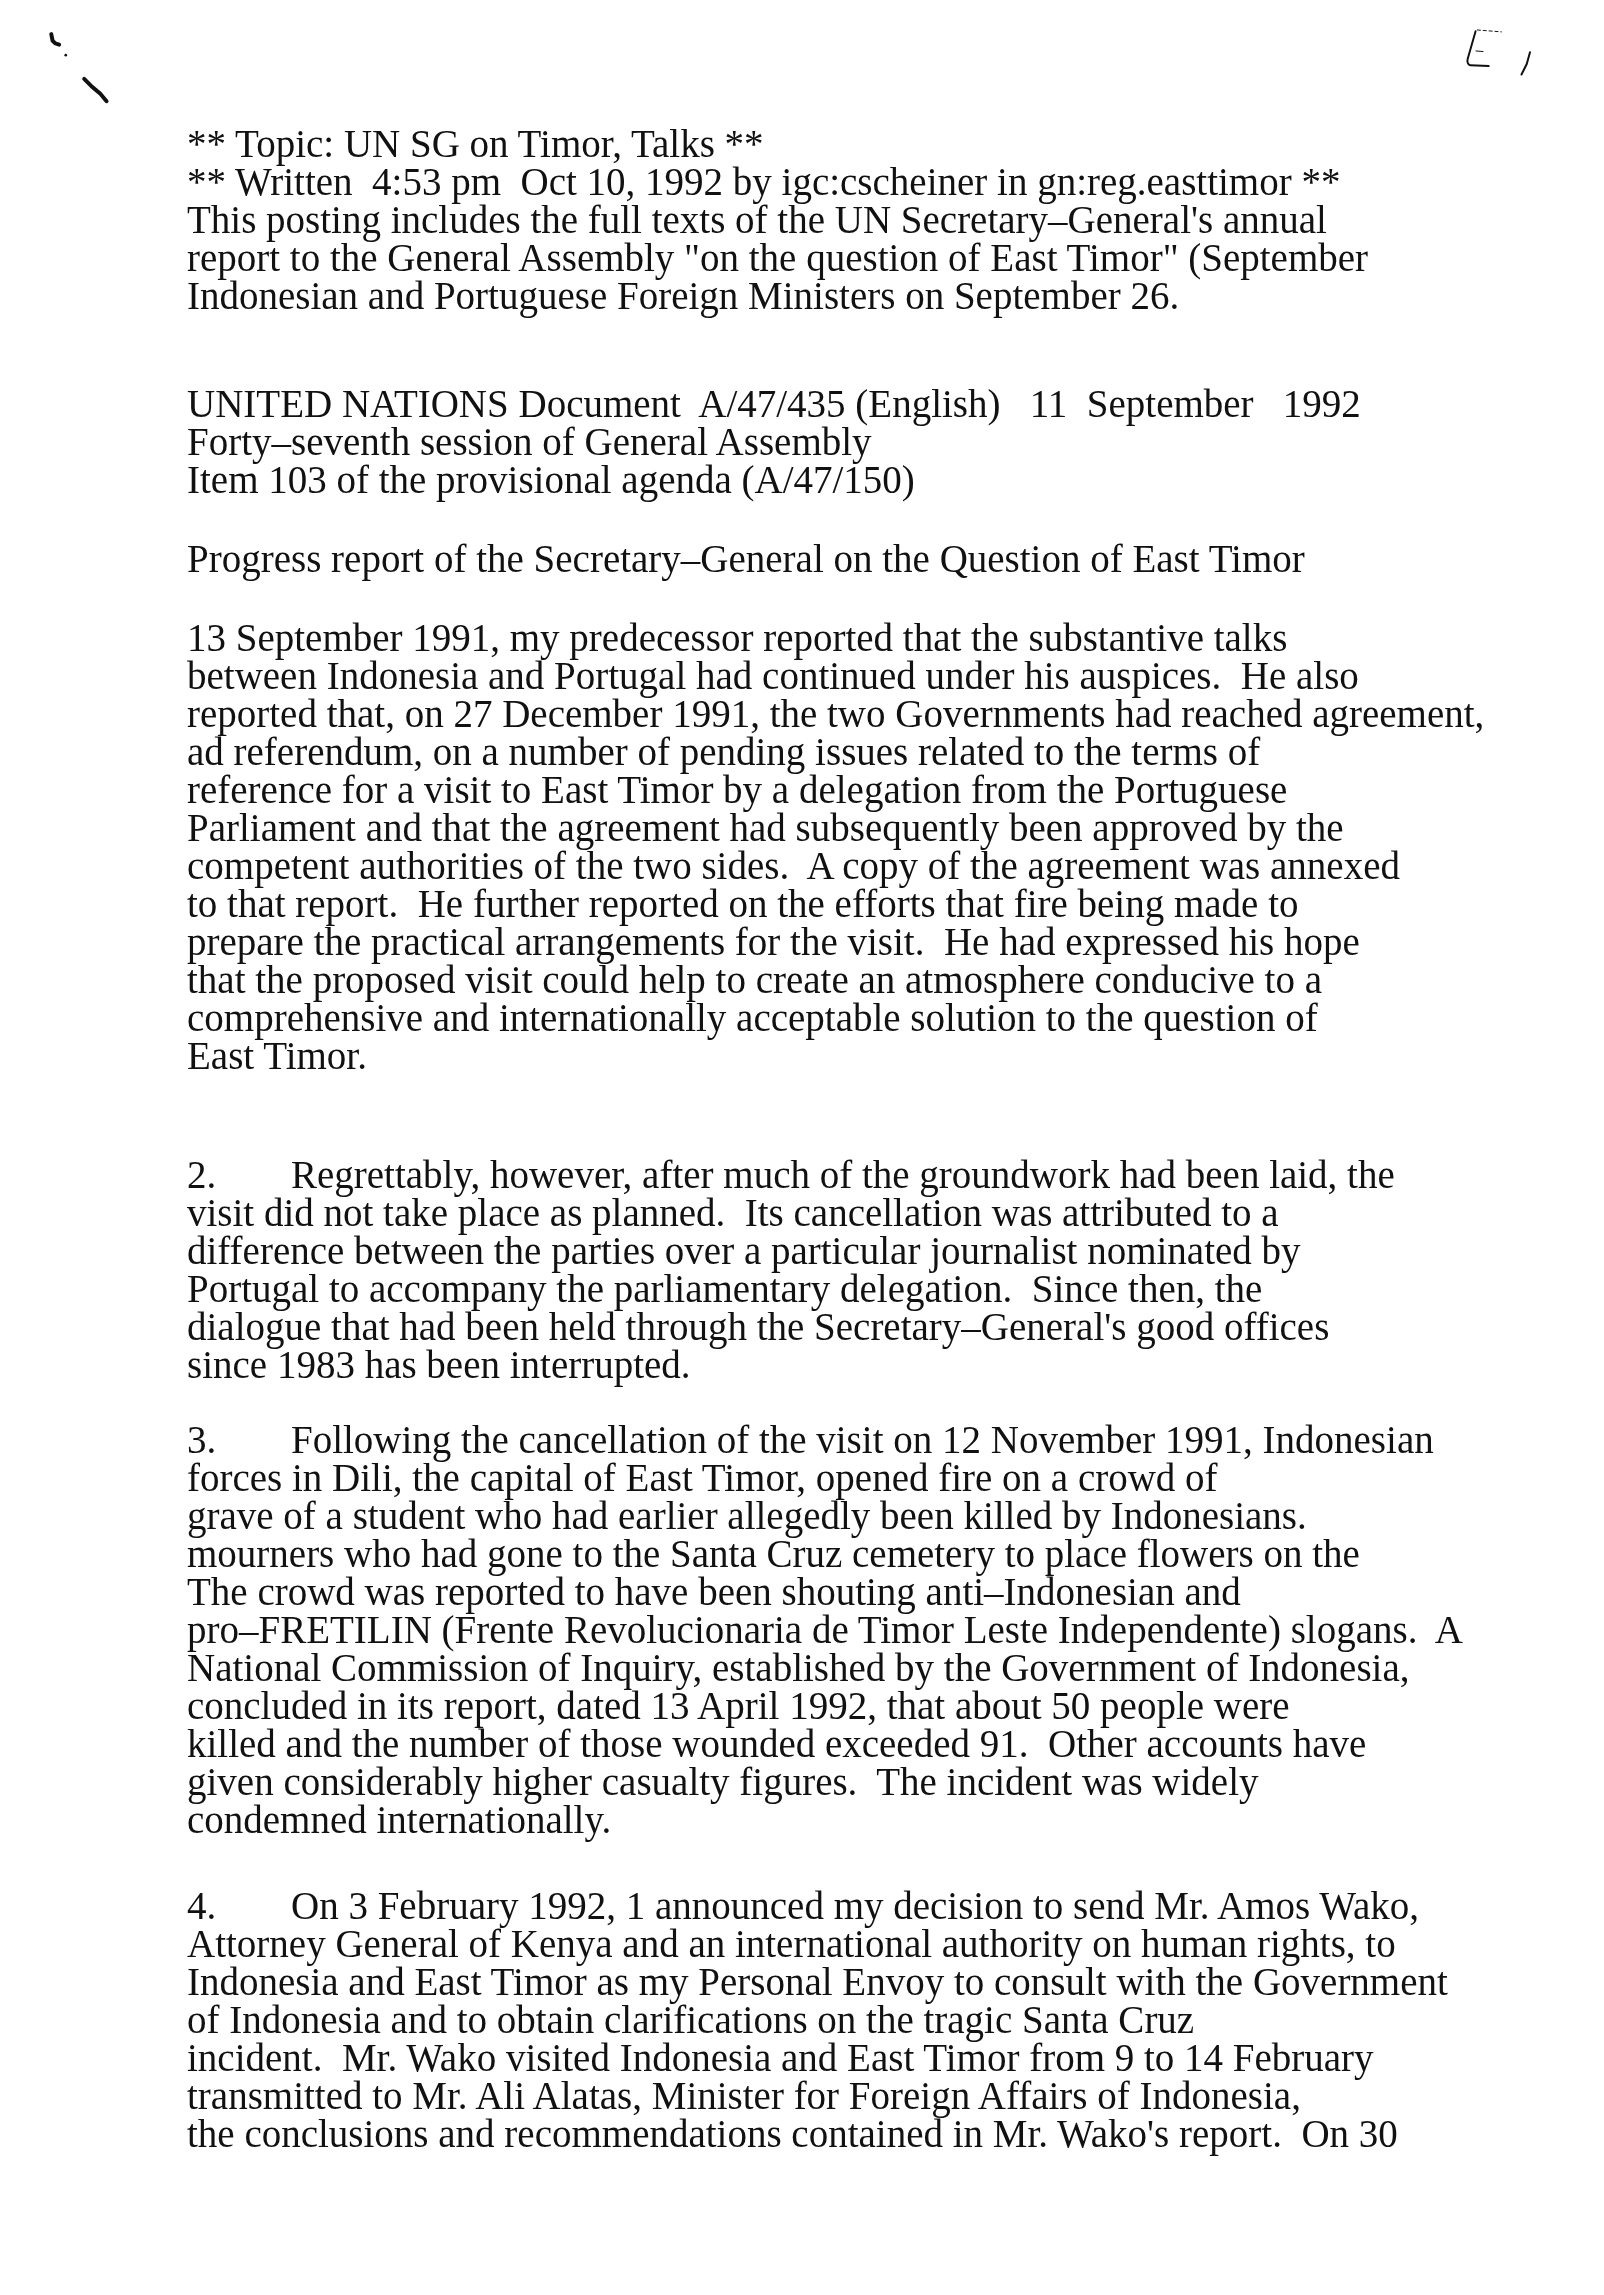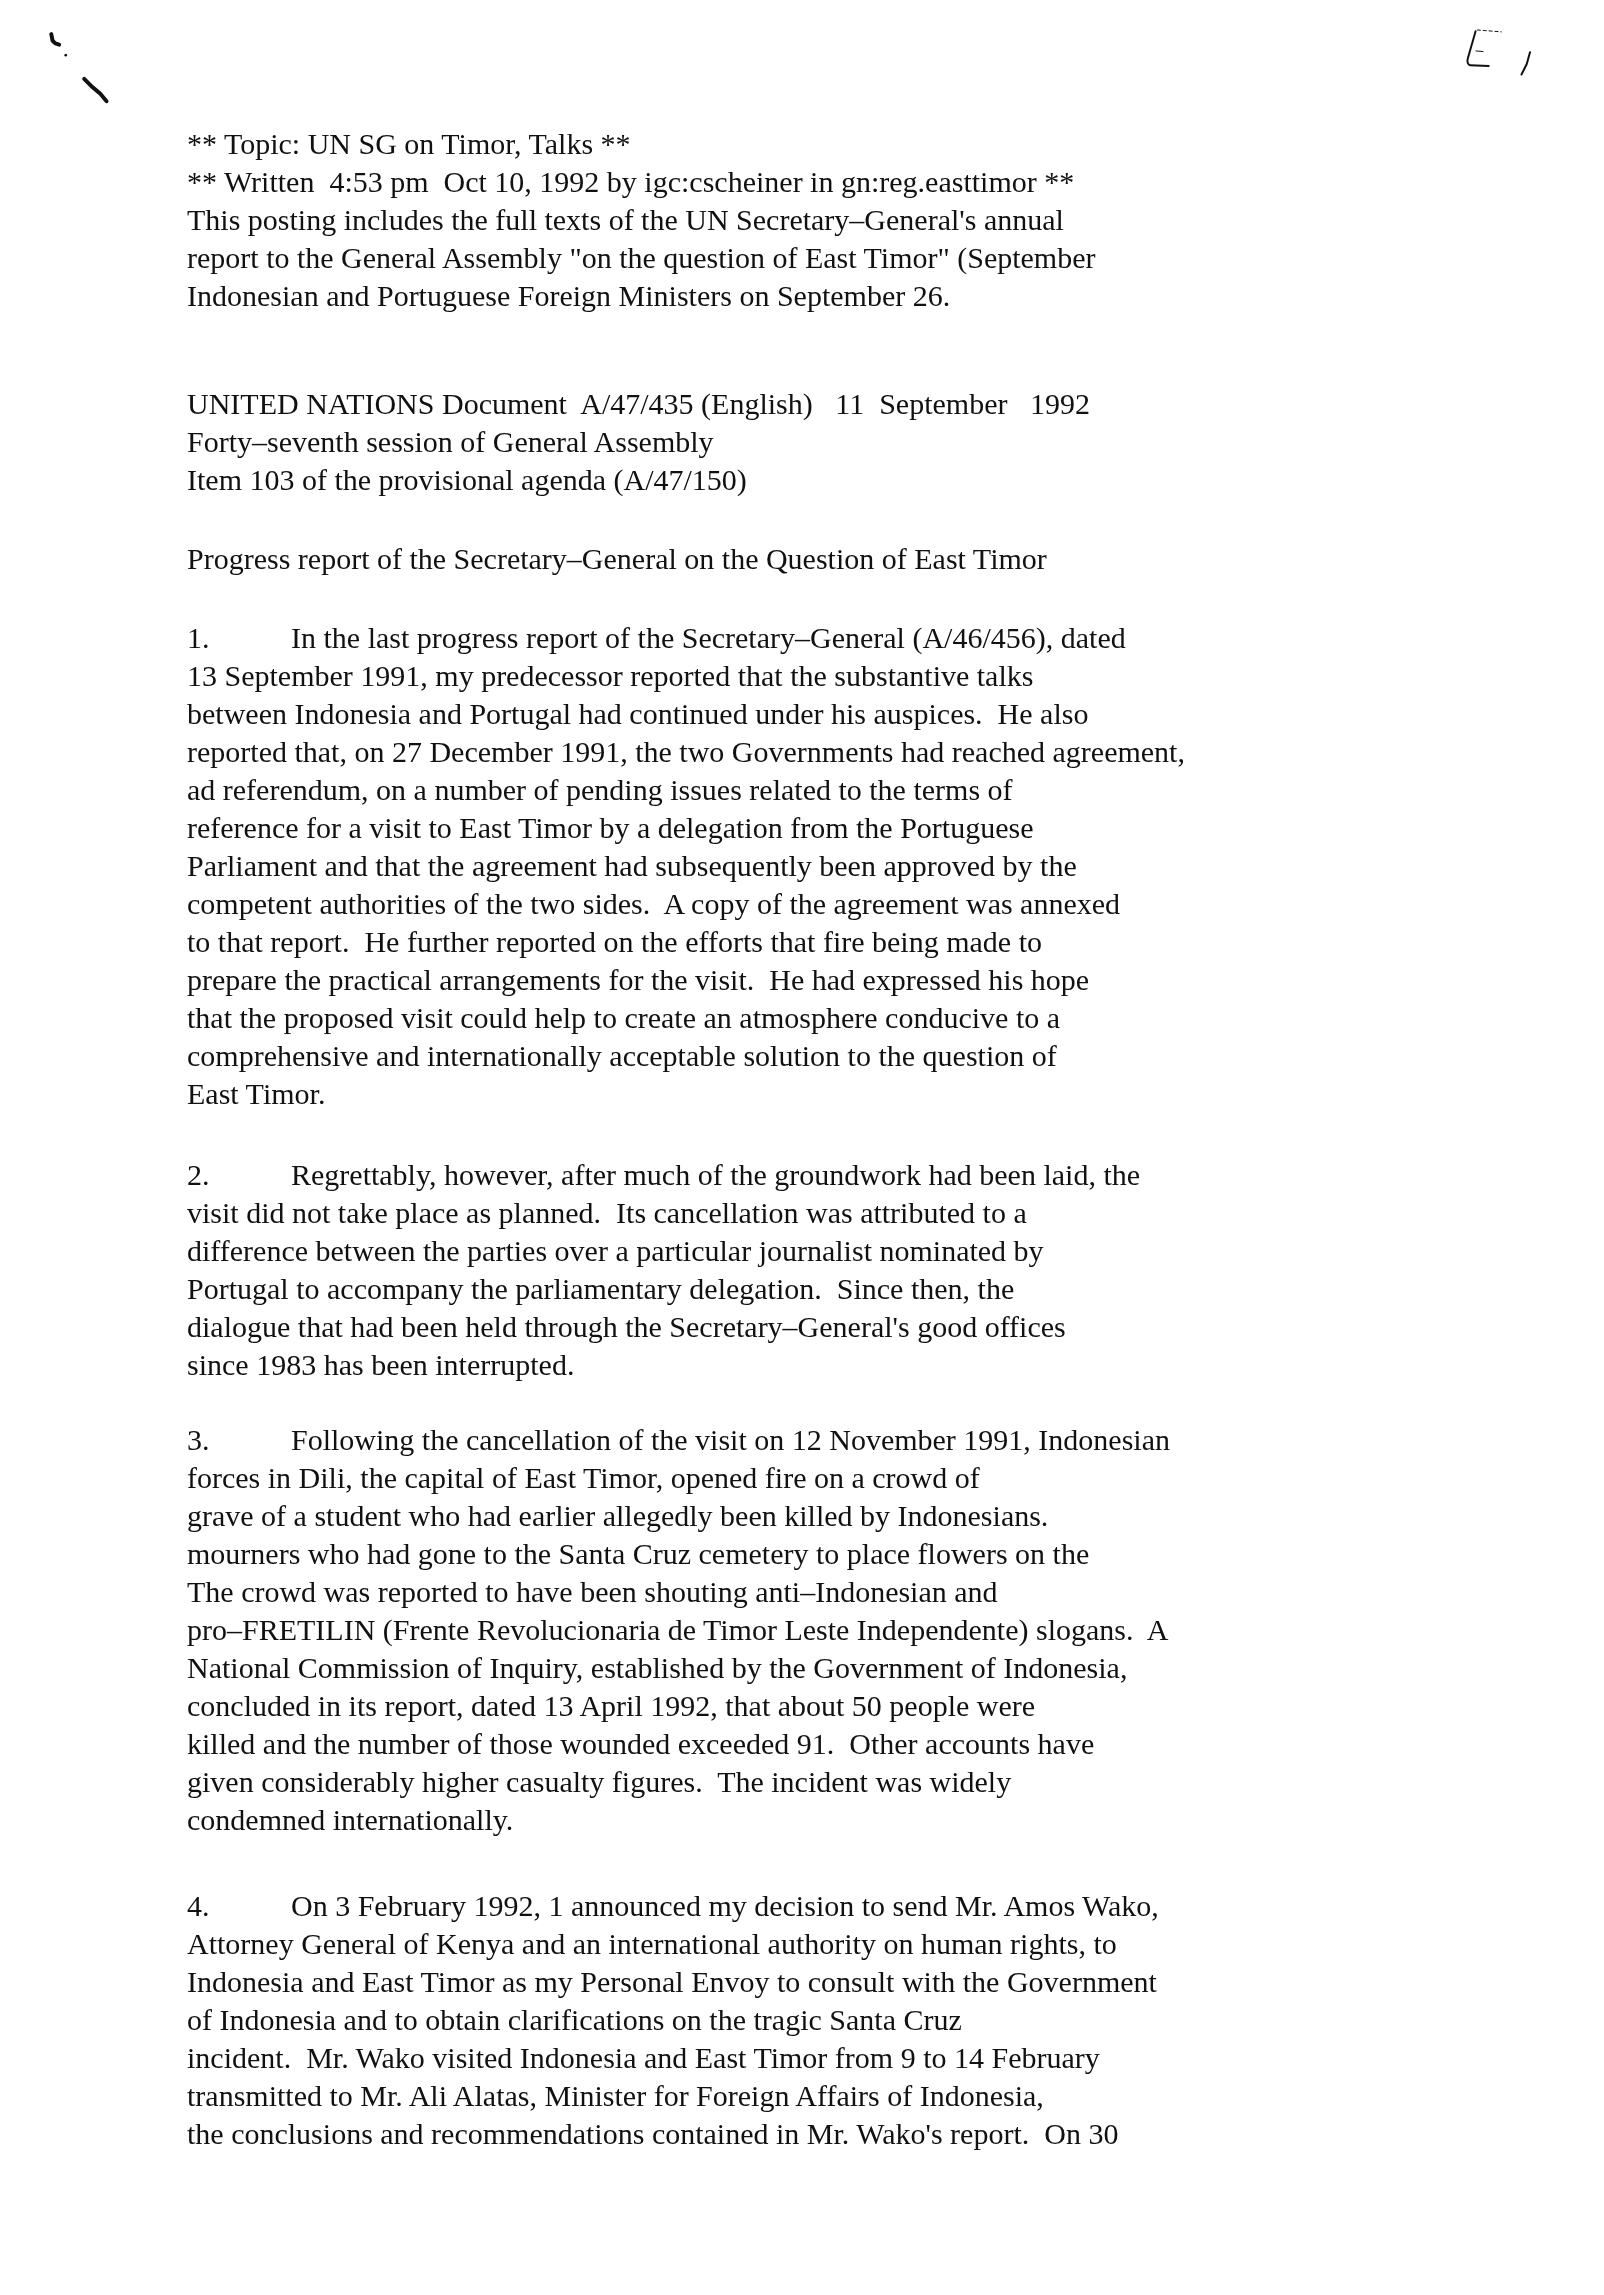--- a/index.html
+++ b/index.html
@@ -1,20 +1,20 @@
 <!DOCTYPE html>
 <html style="font-size:10.6px"><head>
 <meta charset="utf-8">
 <style>
   html, body { margin: 0; padding: 0; background: #ffffff; }
   body { width: 1604px; height: 2295px; position: relative; overflow: hidden; }
   .page { position: absolute; left: 0; top: 0; width: 1604px; height: 2295px; background: #fff; }
   .block { position: absolute; left: 187px; width: 1319px;
            font-family: "Liberation Serif", "DejaVu Serif", serif;
-           font-size: 30px; line-height: 38px; color: #111; }
+           font-size: 39px; line-height: 38px; color: #111; }
   .line { white-space: pre; display: block; height: 38px; }
   .num { display: inline-block; width: 104px; }
   .mark { position: absolute; }
 </style>
 </head>
 <body>
 
 <div class="page">
 
   <svg class="mark" style="left:46px;top:26px" width="79" height="86" viewBox="0 0 120 130">
@@ -42,21 +42,20 @@
     <span class="line">UNITED NATIONS Document  A/47/435 (English)   11  September   1992</span>
     <span class="line">Forty–seventh session of General Assembly</span>
     <span class="line">Item 103 of the provisional agenda (A/47/150)</span>
   </div>
 
   <div class="block" style="top:540px">
     <span class="line">Progress report of the Secretary–General on the Question of East Timor</span>
   </div>
 
   <div class="block" style="top:619px">
-    <span class="line"><span class="num">1.</span><span>In the last progress report of the Secretary–General (A/46/456), dated</span></span>
     <span class="line">13 September 1991, my predecessor reported that the substantive talks</span>
     <span class="line">between Indonesia and Portugal had continued under his auspices.  He also</span>
     <span class="line">reported that, on 27 December 1991, the two Governments had reached agreement,</span>
     <span class="line">ad referendum, on a number of pending issues related to the terms of</span>
     <span class="line">reference for a visit to East Timor by a delegation from the Portuguese</span>
     <span class="line">Parliament and that the agreement had subsequently been approved by the</span>
     <span class="line">competent authorities of the two sides.  A copy of the agreement was annexed</span>
     <span class="line">to that report.  He further reported on the efforts that fire being made to</span>
     <span class="line">prepare the practical arrangements for the visit.  He had expressed his hope</span>
     <span class="line">that the proposed visit could help to create an atmosphere conducive to a</span>

